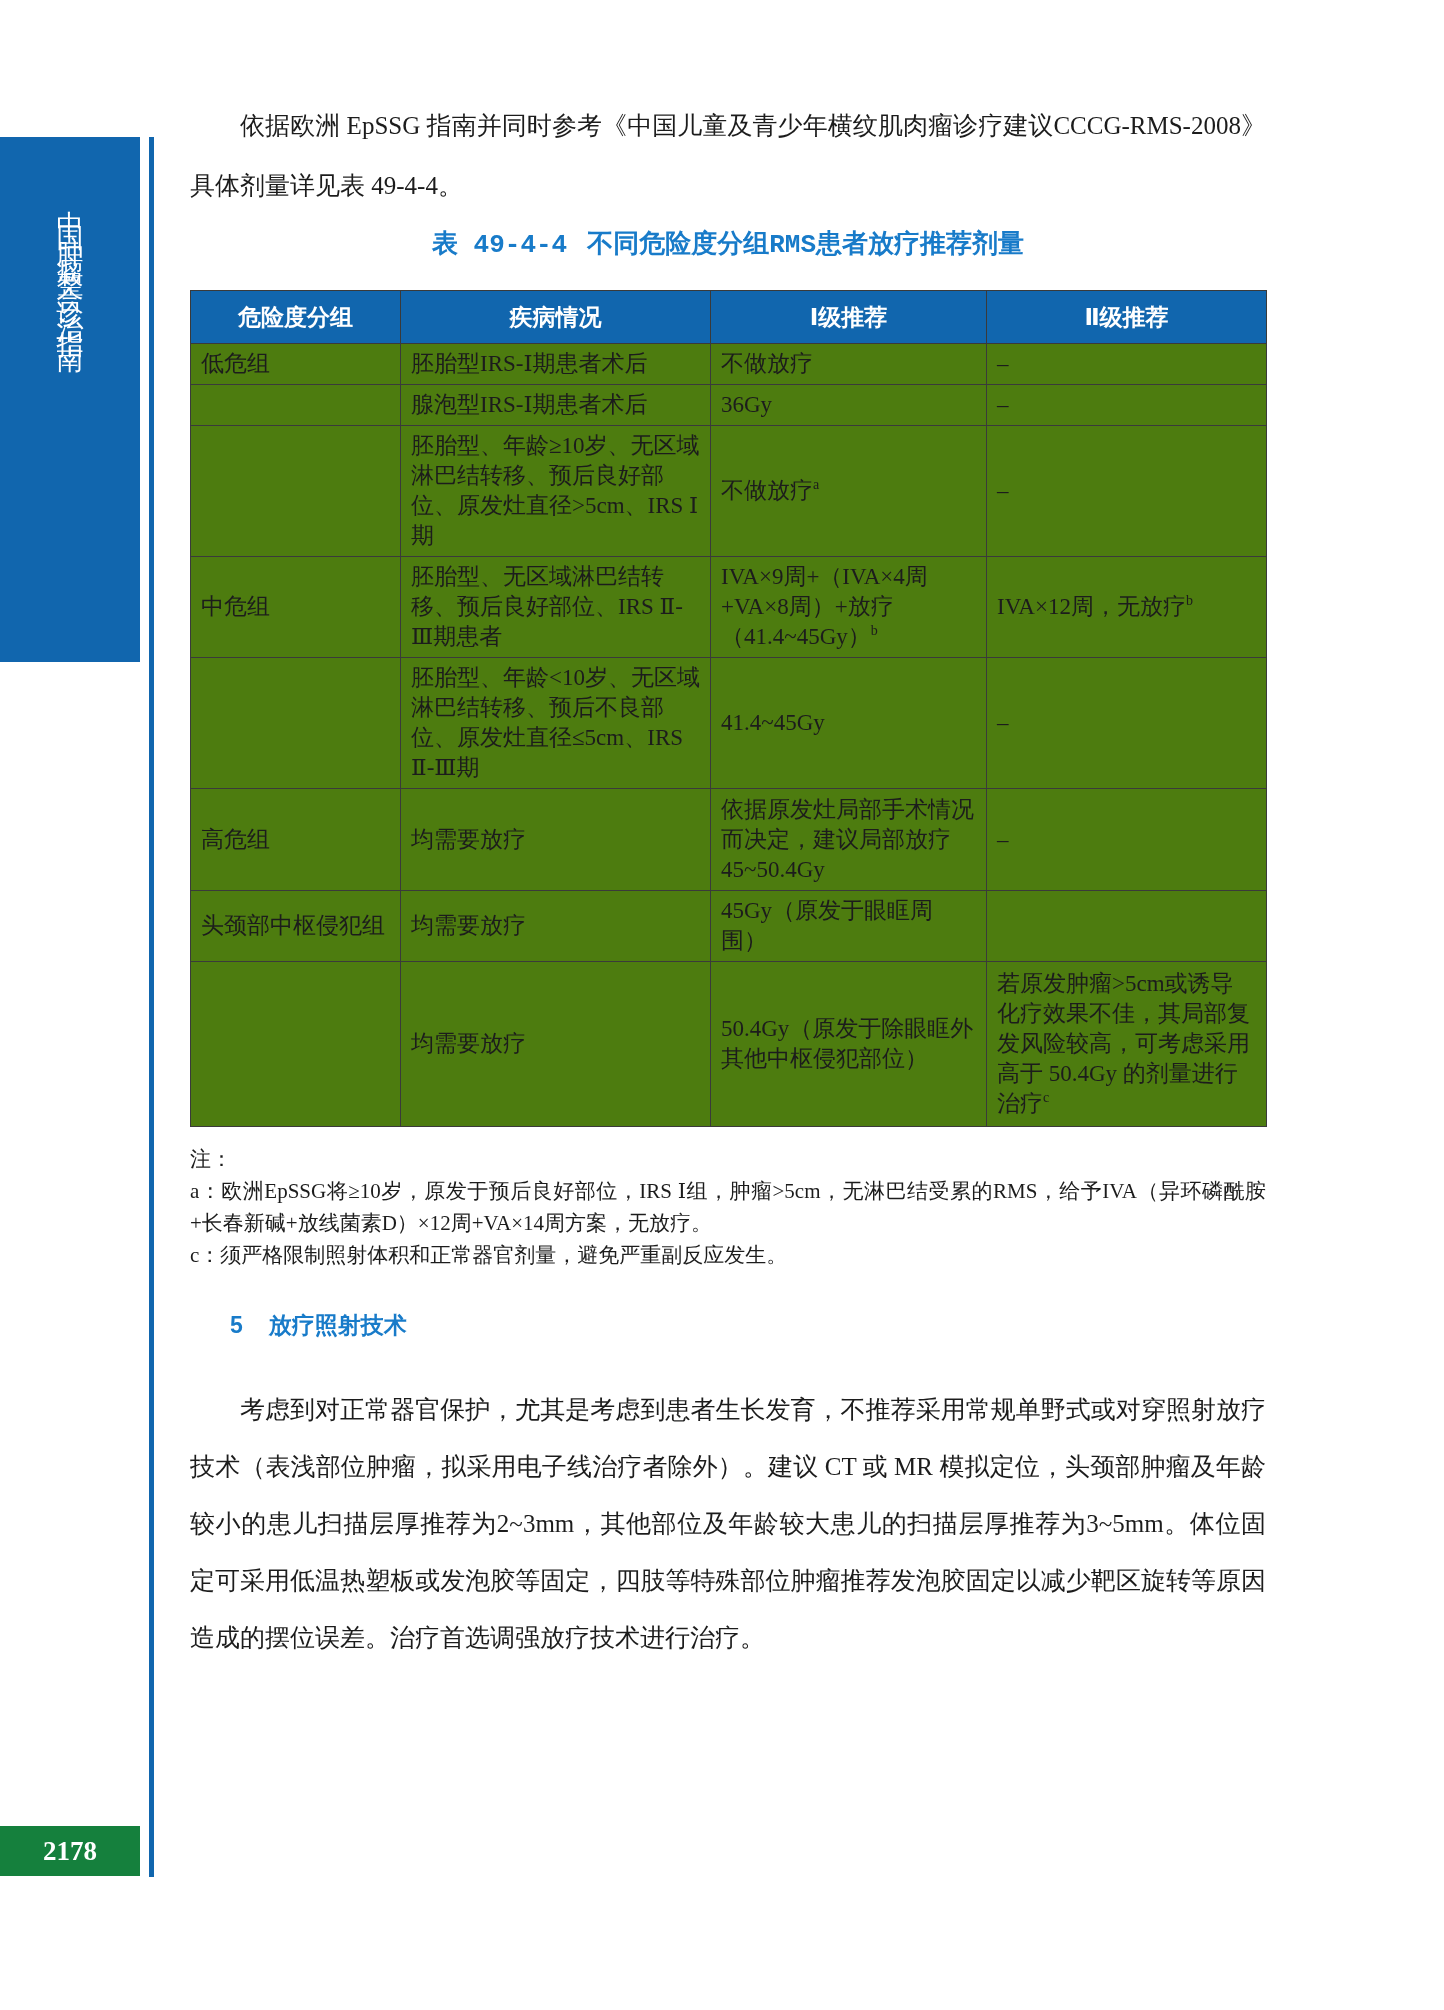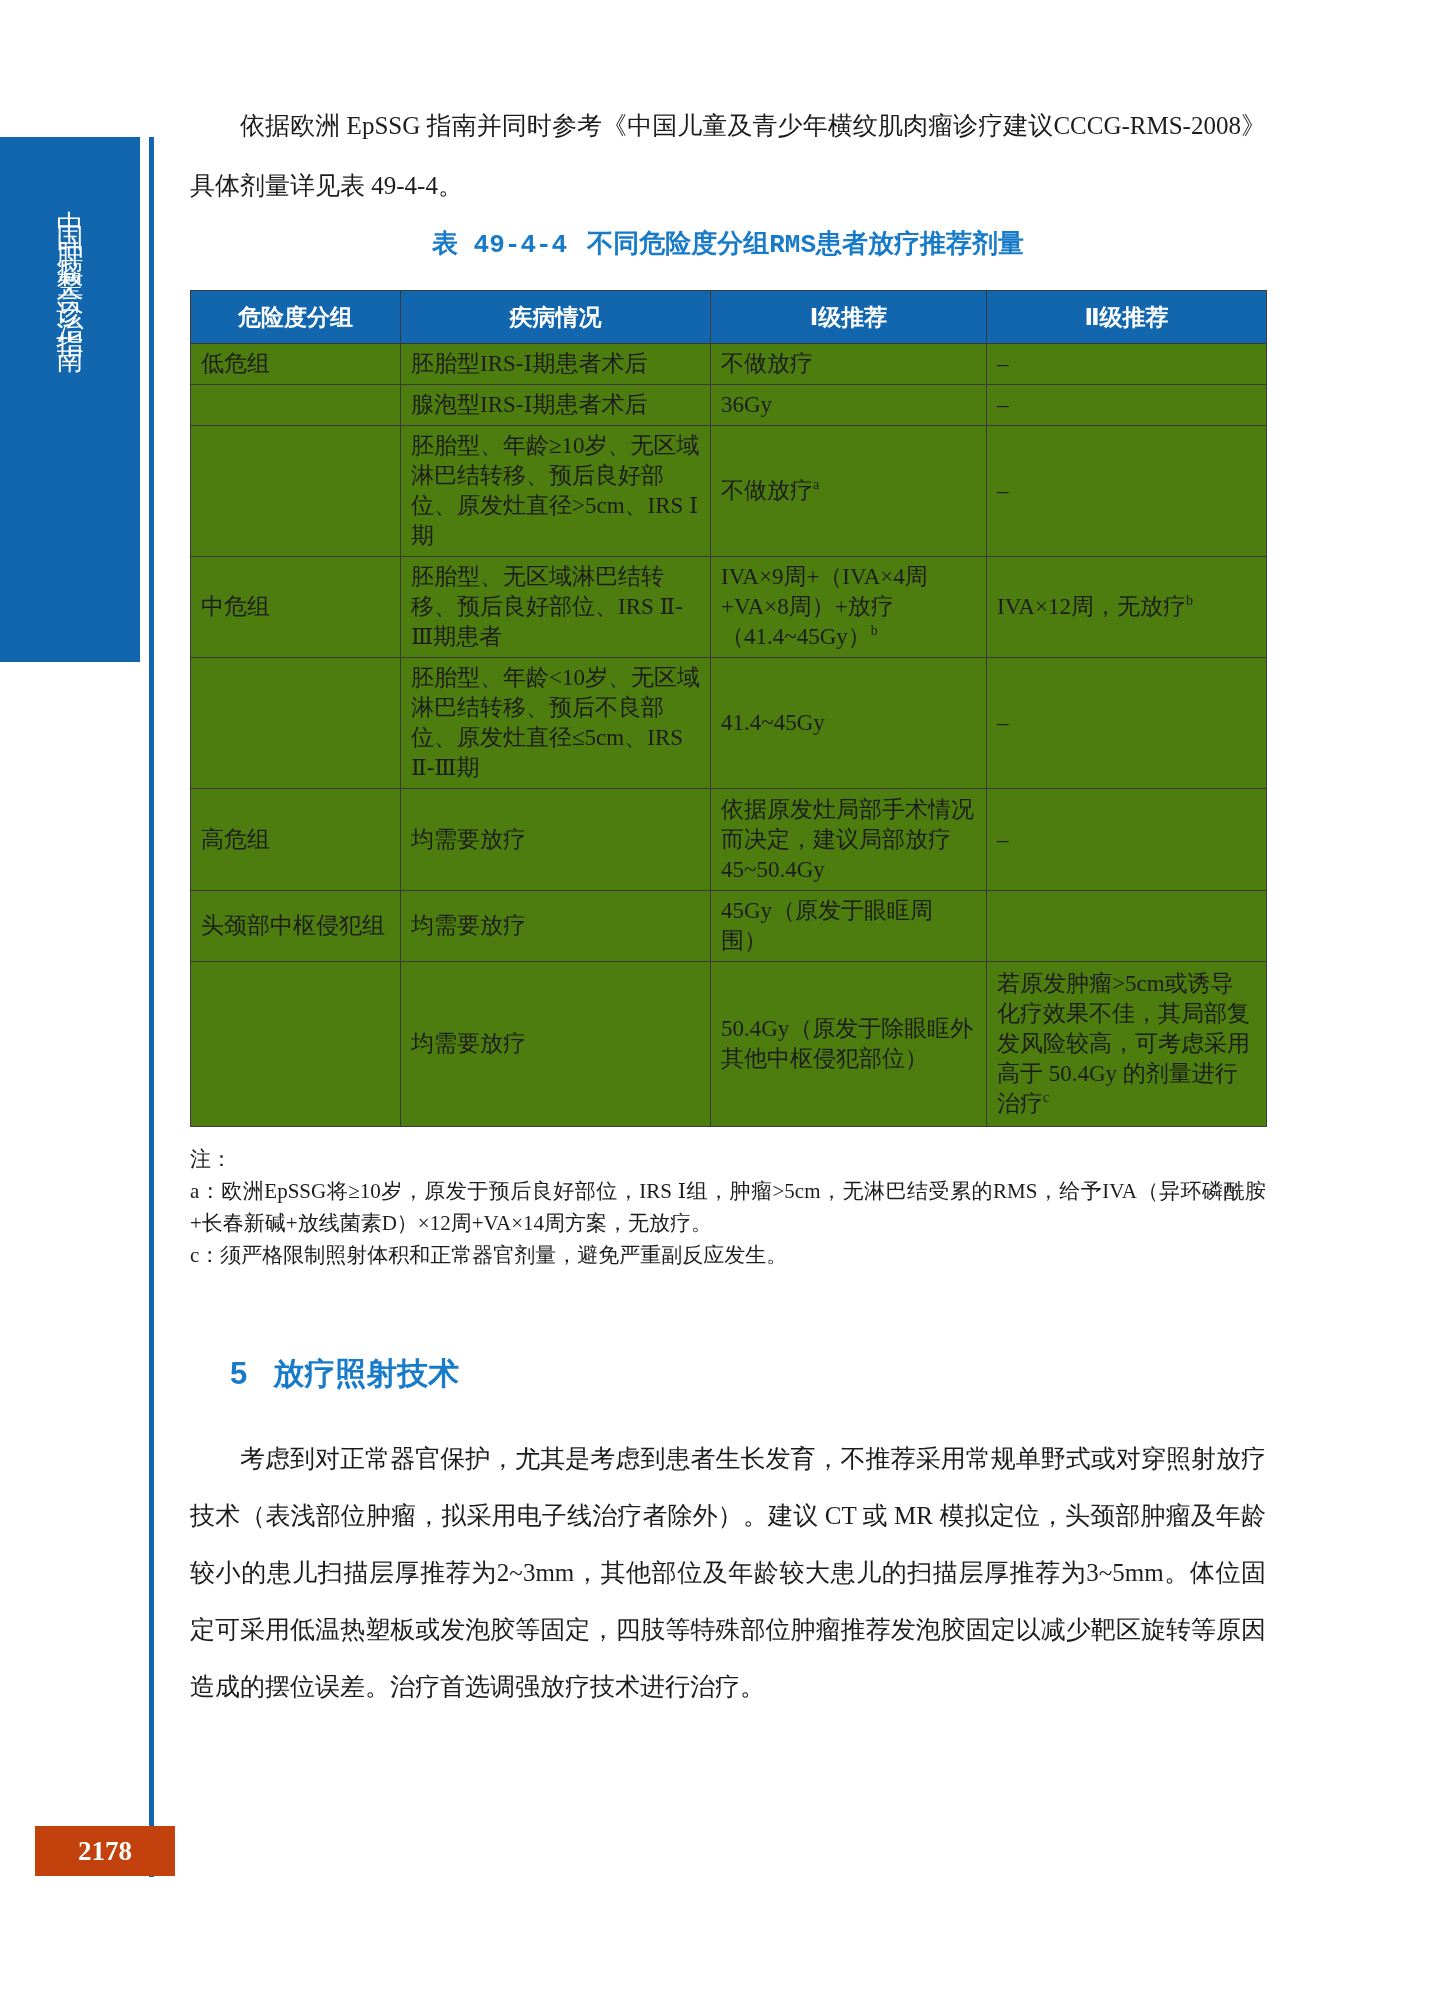--- a/index.html
+++ b/index.html
@@ -18,24 +18,23 @@
     writing-mode:vertical-rl; color:#ffffff;
     font-family:"Liberation Sans","DejaVu Sans",sans-serif;
     font-size:27px; letter-spacing:15px; padding-top:52px; font-weight:500;
   }
   .vrule {
     position:absolute; left:149px; top:137px; width:5px; height:1740px;
     background:#1166ae;
   }
   .pagebox {
     position:absolute; left:0; top:1826px; width:140px; height:50px;
-    background:#c2410c; color:#ffffff; display:flex; align-items:center;
+    background:#15803d; color:#ffffff; display:flex; align-items:center;
     justify-content:center; font-weight:bold; font-size:27px;
     font-family:"Liberation Serif","DejaVu Serif",serif;
-    margin-left:35px;
   }
   .content { position:absolute; left:190px; top:96px; width:1076px; }
   .para { font-size:25px; line-height:60px; text-align:justify; }
   .indent { text-indent:2em; }
   .table-title {
     margin-top:12px; text-align:center; color:#187bc9;
     font-family:Liberation Mono, monospace;
     font-weight:bold; font-size:26px; line-height:34px;
   }
   .table-title .gap { display:inline-block; width:20px; }
@@ -62,23 +61,23 @@
   tbody tr:nth-child(2) { height:40px;padding-left:44px; }
   tbody tr:nth-child(3) { height:100px; }
   tbody tr:nth-child(4) { height:101px; }
   tbody tr:nth-child(5) { height:130px; }
   tbody tr:nth-child(6) { height:102px; }
   tbody tr:nth-child(7) { height:70px; }
   tbody tr:nth-child(8) { height:165px; }
   sup { font-size:14px; line-height:0; }
   .notes { margin-top:16px; font-size:21px; line-height:32px; text-align:justify; }
   .section-heading {
-    margin-top:83px; margin-left:40px; color:#187bc9;
+    margin-top:34px; margin-left:40px; color:#187bc9;
     font-family:"Liberation Sans","DejaVu Sans",sans-serif;
-    font-size:31px; font-weight:bold; line-height:40px;
+    font-size:23px; font-weight:bold; line-height:40px;
   }
   .section-heading .gap { display:inline-block; width:26px; }
   .body2 { margin-top:36px; line-height:57px; }
 </style>
 </head>
 <body>
 
 <div class="page">
 
   <aside class="sidebar-bar">

